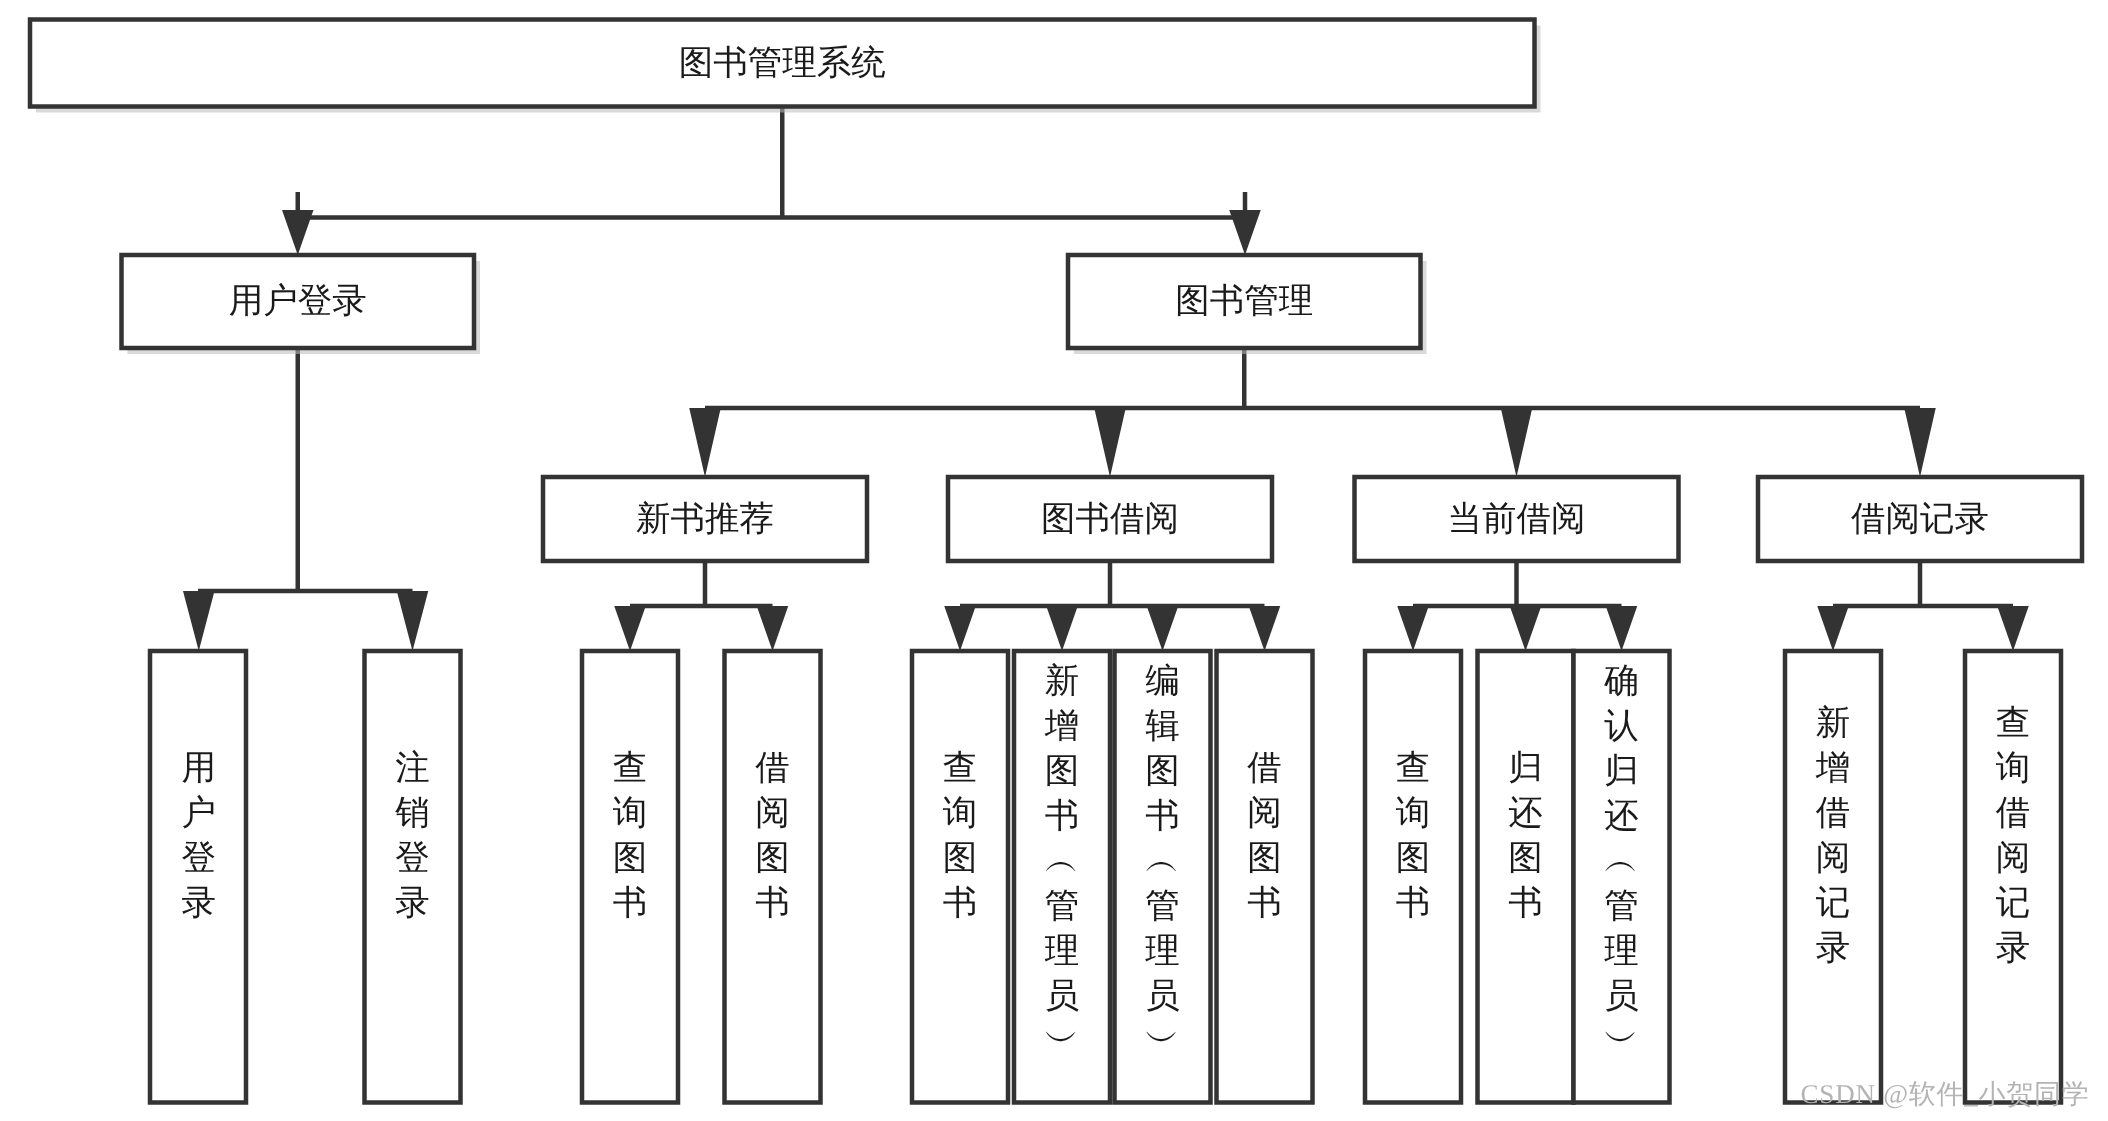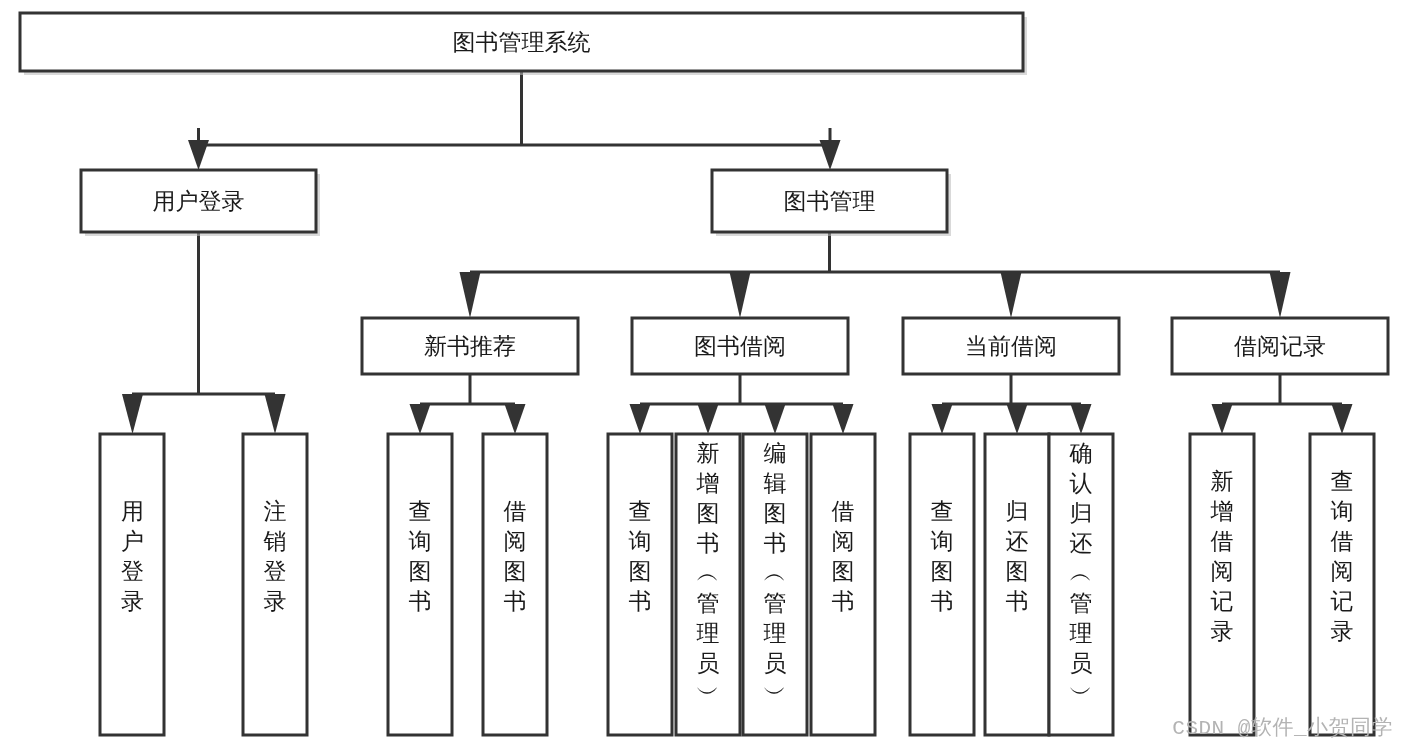--- a/index.html
+++ b/index.html
@@ -55,22 +55,22 @@
   .node-label-v {
     font-family: "DejaVu Sans", "Liberation Sans", sans-serif;
     font-size: 23px;
     fill: #1a1a1a;
     text-anchor: middle;
   }
   .watermark {
     position: absolute;
     right: 12px;
     bottom: 6px;
-    font-family: Liberation Mono, monospace;
-    font-size: 21px;
+    font-family: Liberation Serif, serif;
+    font-size: 18px;
     color: #b3b3b3;
     white-space: nowrap;
     letter-spacing: 0.5px;
   }
 </style>
 </head>
 <body>
 
 <div id="diagram-root">
 

